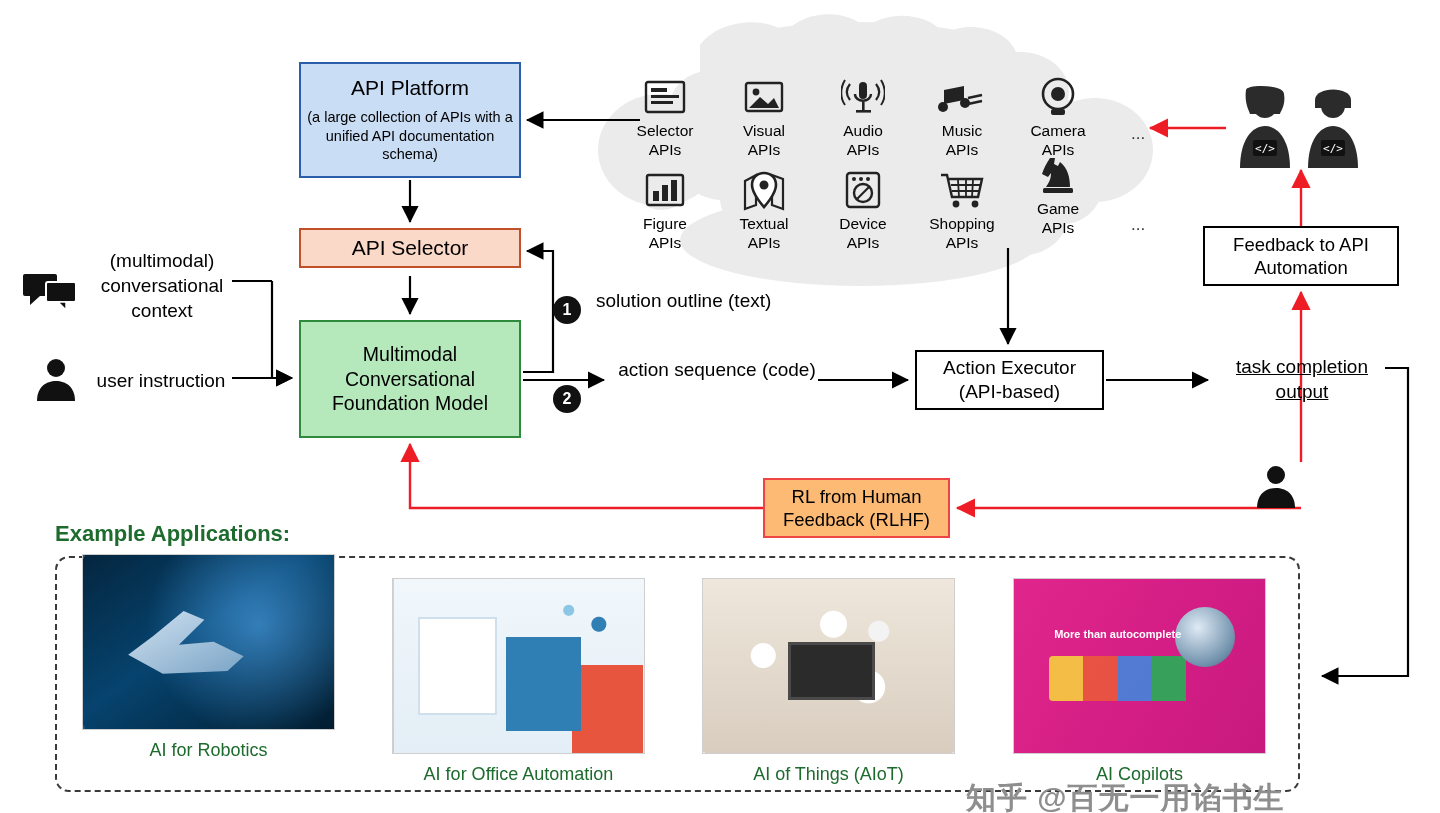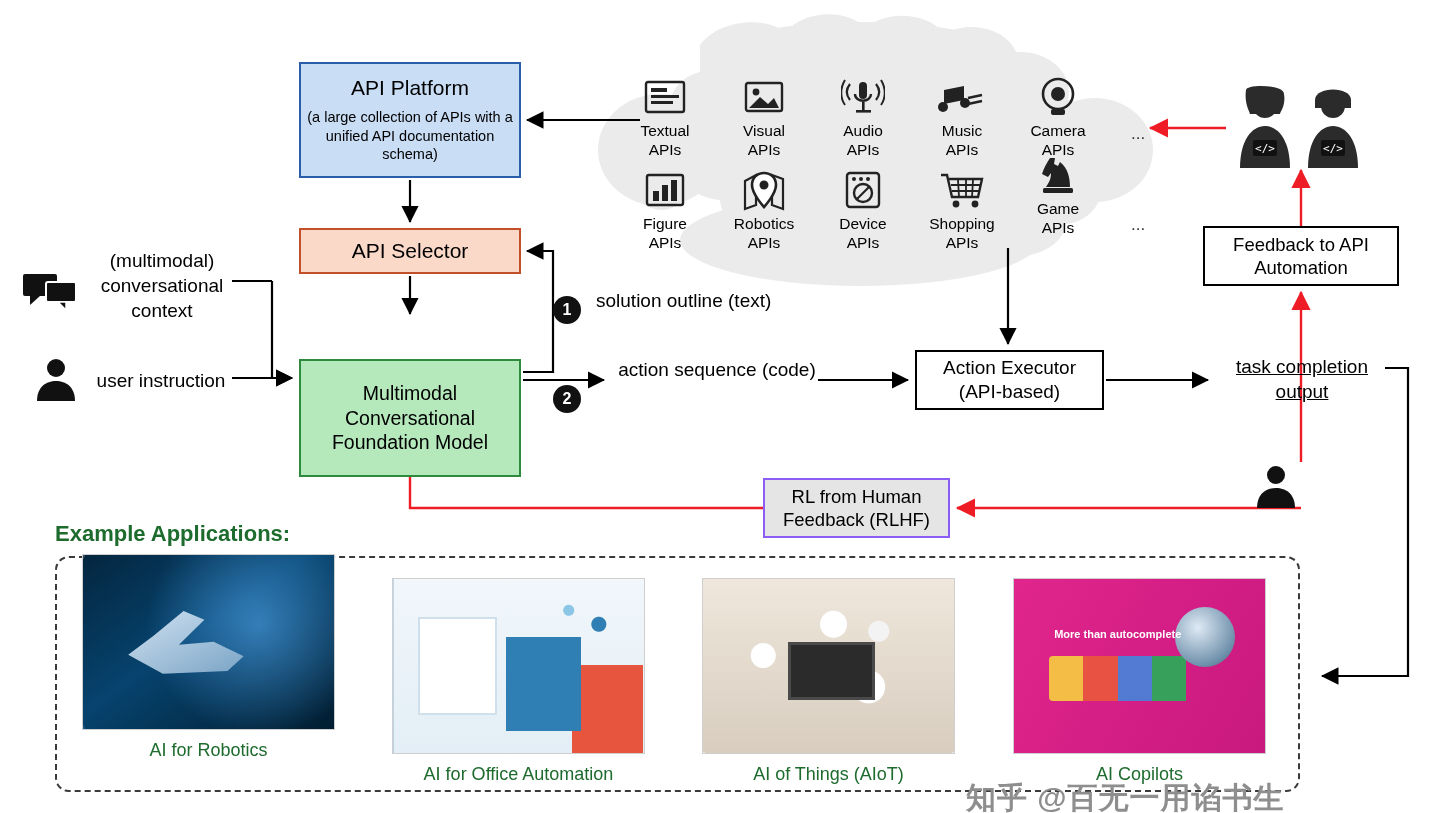--- a/index.html
+++ b/index.html
@@ -39,55 +39,54 @@
   }
   .api-platform {
     left: 299px; top: 62px; width: 222px; height: 116px;
     background: #c9ddf5;
     border: 2px solid #2b5ea8;
   }
   .api-platform .t1 { font-size: 21px; margin-bottom: 7px; }
   .api-platform .t2 { font-size: 14.5px; line-height: 1.28; }
 
   .api-selector {
-    left: 299px; top: 228px; width: 222px; height: 46px;
+    left: 299px; top: 228px; width: 222px; height: 40px;
     background: #fbd9c9;
     border: 2px solid #c2512a;
     font-size: 21px;
   }
 
   .mcfm {
     left: 299px; top: 320px; width: 222px; height: 118px;
     background: #b5e8bb;
     border: 2px solid #2e8b3e;
     font-size: 19.5px;
     line-height: 1.26;
-    margin-top: 39px;
   }
 
   .action-executor {
     left: 915px; top: 350px; width: 189px; height: 60px;
     background: #ffffff;
     border: 2.5px solid #000000;
     font-size: 19px;
     line-height: 1.25;
   }
 
   .feedback-dev {
     left: 1203px; top: 226px; width: 196px; height: 60px;
     background: #ffffff;
     border: 2px solid #000000;
     font-size: 18.5px;
     line-height: 1.25;
   }
 
   .rlhf {
     left: 763px; top: 478px; width: 187px; height: 60px;
-    background: #e5e5e5;
-    border: 2px solid #8b5cf6;
+    background: #fdba74;
+    border: 2px solid #ef4444;
     font-size: 18.5px;
     line-height: 1.25;
   }
 
   
   .label {
     position: absolute;
     font-size: 19px;
     line-height: 1.3;
     text-align: center;
@@ -443,21 +442,21 @@
 
   <div class="cloud-item" style="left:615px; top:72px;">
     <div class="ic">
       <svg width="44" height="40" viewBox="0 0 44 40">
         <rect x="3" y="4" width="38" height="30" rx="2" fill="none" stroke="#222" stroke-width="2.4"></rect>
         <rect x="8" y="10" width="16" height="4" fill="#222"></rect>
         <rect x="8" y="17" width="28" height="3" fill="#222"></rect>
         <rect x="8" y="23" width="22" height="3" fill="#222"></rect>
       </svg>
     </div>
-    <div>Textual</div>
+    <div>Selector</div>
     <div>APIs</div>
   </div>
 
   <div class="cloud-item" style="left:714px; top:72px;">
     <div class="ic">
       <svg width="44" height="40" viewBox="0 0 44 40">
         <rect x="4" y="5" width="36" height="28" rx="2" fill="none" stroke="#222" stroke-width="2.4"></rect>
         <circle cx="14" cy="14" r="3.4" fill="#222"></circle>
         <path d="M7,30 L18,19 L26,26 L32,20 L37,30 Z" fill="#222"></path>
       </svg>
@@ -526,21 +525,21 @@
 
   <div class="cloud-item" style="left:714px; top:165px;">
     <div class="ic">
       <svg width="46" height="42" viewBox="0 0 46 42">
         <path d="M4,12 L15,6 L15,36 L4,40 Z" fill="none" stroke="#222" stroke-width="2.2"></path>
         <path d="M31,6 L42,10 L42,40 L31,36 Z" fill="none" stroke="#222" stroke-width="2.2"></path>
         <path d="M23,4 C16,4 11,9 11,16 C11,25 23,38 23,38 C23,38 35,25 35,16 C35,9 30,4 23,4 Z" fill="#fff" stroke="#222" stroke-width="2.6"></path>
         <circle cx="23" cy="16" r="4.5" fill="#222"></circle>
       </svg>
     </div>
-    <div>Robotics</div>
+    <div>Textual</div>
     <div>APIs</div>
   </div>
 
   <div class="cloud-item" style="left:813px; top:165px;">
     <div class="ic">
       <svg width="44" height="42" viewBox="0 0 44 42">
         <rect x="6" y="4" width="32" height="34" rx="3" fill="none" stroke="#222" stroke-width="2.4"></rect>
         <circle cx="22" cy="24" r="9" fill="none" stroke="#222" stroke-width="2.4"></circle>
         <circle cx="13" cy="10" r="2" fill="#222"></circle>
         <circle cx="20" cy="10" r="2" fill="#222"></circle>

